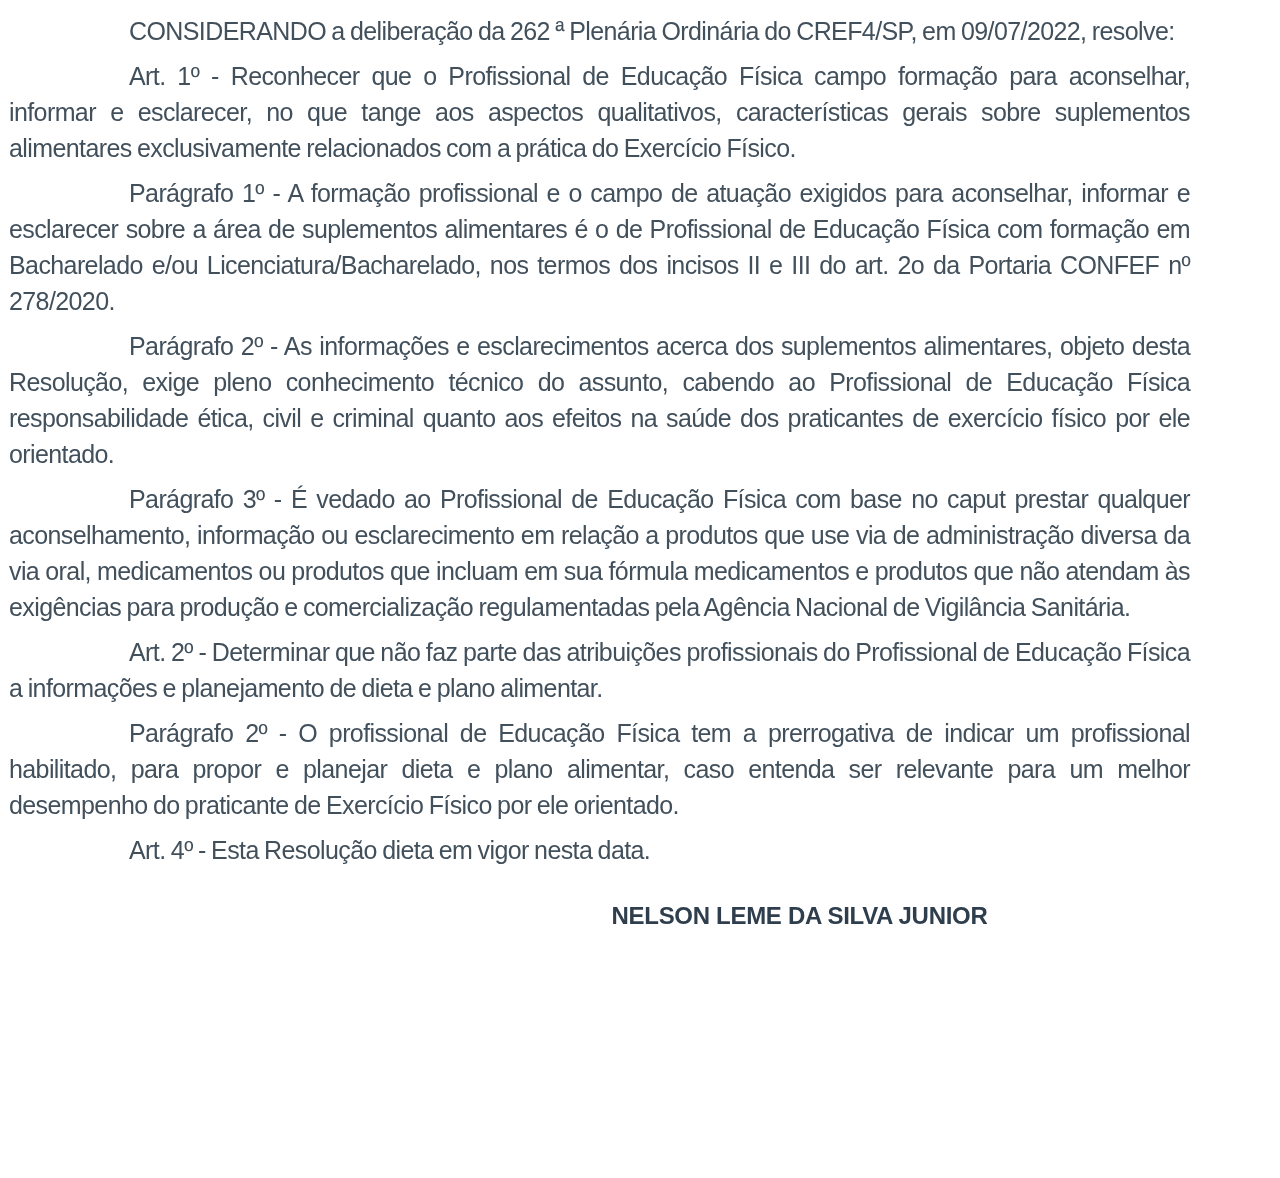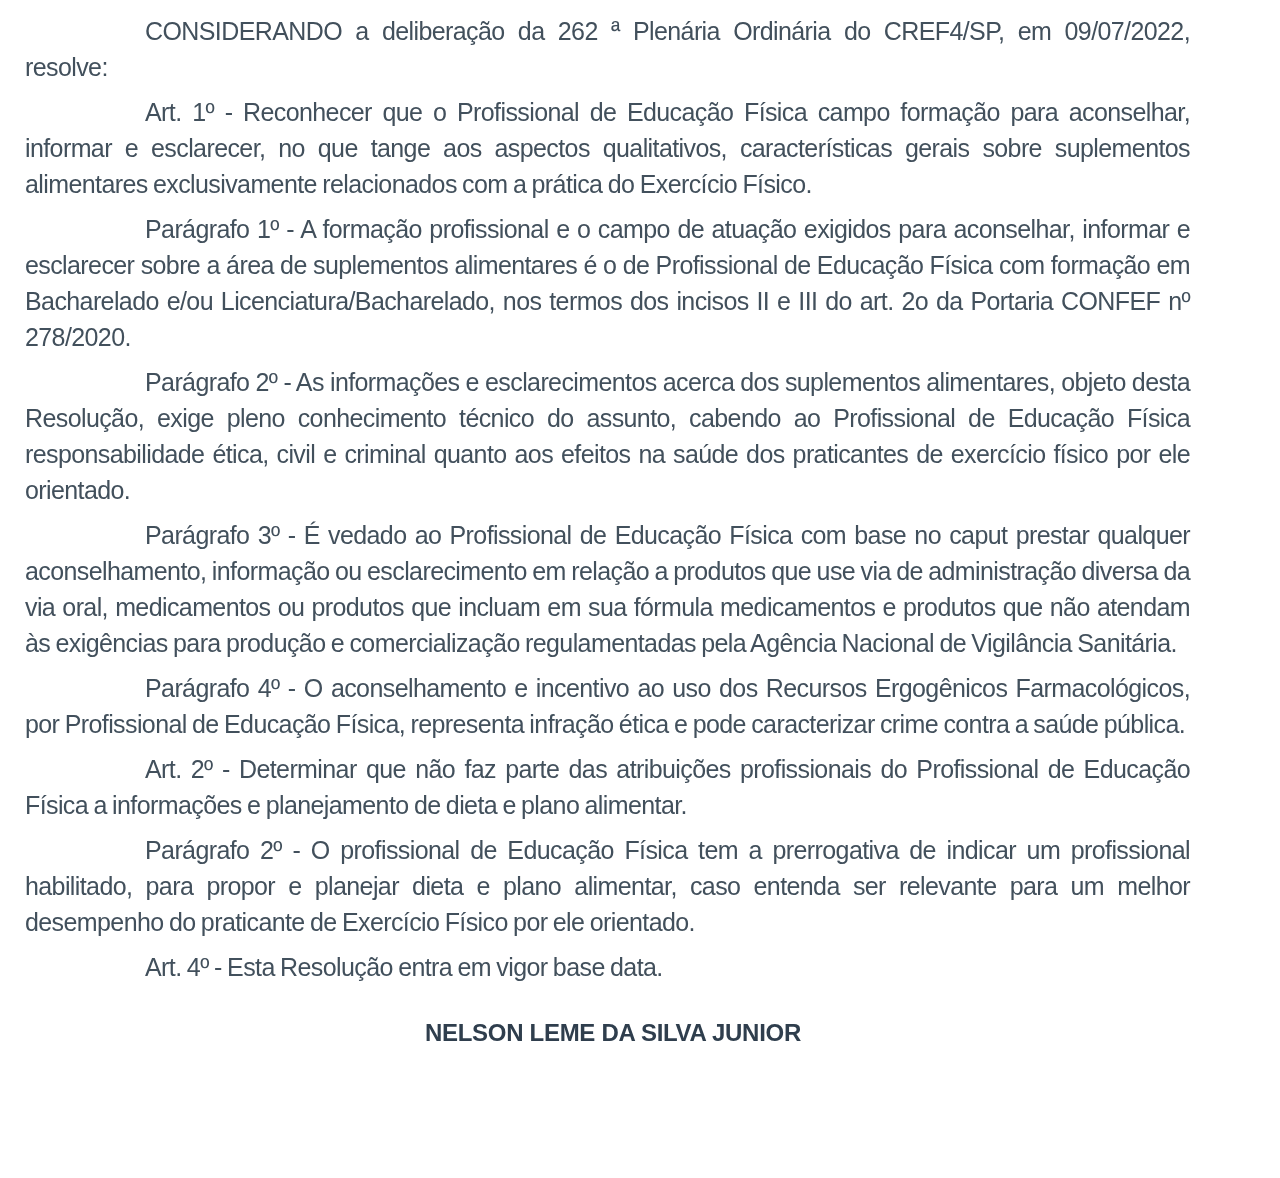--- a/index.html
+++ b/index.html
@@ -15,49 +15,49 @@
   }
   body {
     width: 1280px;
     height: 1178px;
     overflow: hidden;
     font-family: "Liberation Sans", "DejaVu Sans", sans-serif;
   }
   .page {
     width: 1280px;
     height: 906px;
-    padding: 13px 90px 0 25px;
+    padding: 13px 90px 0 9px;
   }
   .doc-par {
     margin: 0 0 9px 0;
     font-size: 25px;
     line-height: 36px;
     color: var(--text-color);
     text-align: justify;
     text-indent: 120px;
     letter-spacing: -0.6px;
     word-spacing: -1px;
   }
   .signature {
     margin-top: 30px;
     padding-left: 400px;
+    text-align: center;
     font-size: 24px;
     line-height: 36px;
     font-weight: bold;
     letter-spacing: -0.3px;
     color: var(--signature-color);
   }
 </style>
 </head>
 <body>
 
 <div class="page">
   <p class="doc-par">CONSIDERANDO a deliberação da 262 ª Plenária Ordinária do CREF4/SP, em 09/07/2022, resolve:</p>
   <p class="doc-par">Art. 1º - Reconhecer que o Profissional de Educação Física campo formação para aconselhar, informar e esclarecer, no que tange aos aspectos qualitativos, características gerais sobre suplementos alimentares exclusivamente relacionados com a prática do Exercício Físico.</p>
   <p class="doc-par">Parágrafo 1º - A formação profissional e o campo de atuação exigidos para aconselhar, informar e esclarecer sobre a área de suplementos alimentares é o de Profissional de Educação Física com formação em Bacharelado e/ou Licenciatura/Bacharelado, nos termos dos incisos II e III do art. 2o da Portaria CONFEF nº 278/2020.</p>
   <p class="doc-par">Parágrafo 2º - As informações e esclarecimentos acerca dos suplementos alimentares, objeto desta Resolução, exige pleno conhecimento técnico do assunto, cabendo ao Profissional de Educação Física responsabilidade ética, civil e criminal quanto aos efeitos na saúde dos praticantes de exercício físico por ele orientado.</p>
   <p class="doc-par">Parágrafo 3º - É vedado ao Profissional de Educação Física com base no caput prestar qualquer aconselhamento, informação ou esclarecimento em relação a produtos que use via de administração diversa da via oral, medicamentos ou produtos que incluam em sua fórmula medicamentos e produtos que não atendam às exigências para produção e comercialização regulamentadas pela Agência Nacional de Vigilância Sanitária.</p>
-  <p class="doc-par">Parágrafo 4º - O aconselhamento e incentivo ao uso dos Recursos Ergogênicos Farmacológicos, por Profissional de Educação Física, representa infração ética e pode caracterizar crime contra a saúde pública.</p>
   <p class="doc-par">Art. 2º - Determinar que não faz parte das atribuições profissionais do Profissional de Educação Física a informações e planejamento de dieta e plano alimentar.</p>
   <p class="doc-par">Parágrafo 2º - O profissional de Educação Física tem a prerrogativa de indicar um profissional habilitado, para propor e planejar dieta e plano alimentar, caso entenda ser relevante para um melhor desempenho do praticante de Exercício Físico por ele orientado.</p>
-  <p class="doc-par">Art. 4º - Esta Resolução entra em vigor base data.</p>
+  <p class="doc-par">Art. 4º - Esta Resolução dieta em vigor nesta data.</p>
   <div class="signature">NELSON LEME DA SILVA JUNIOR</div>
 </div>
 
 </body></html>

